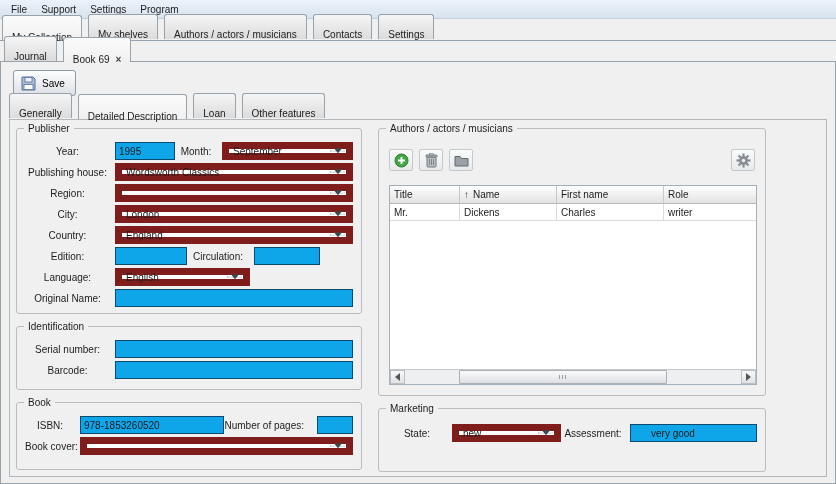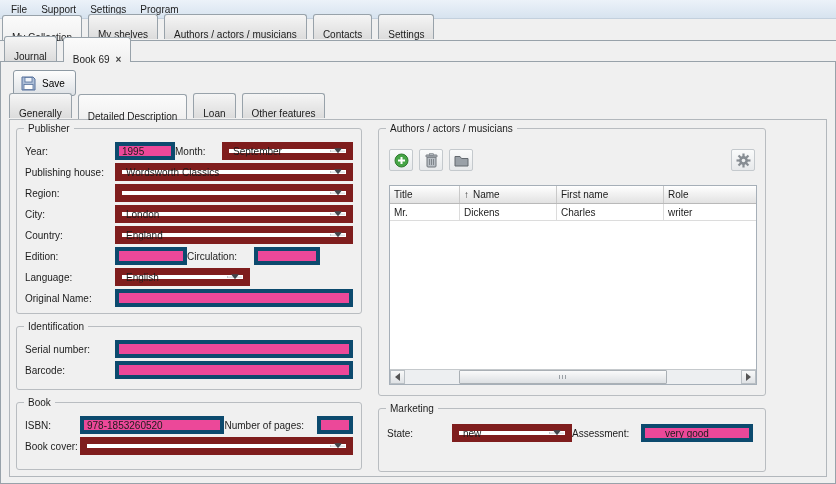--- a/index.html
+++ b/index.html
@@ -61,25 +61,25 @@
   .gbody { position:absolute; left:0; right:0; top:0; bottom:0; padding:13px 8px 0; }
 
   #grp-publisher      { left:6px;   top:8px;   width:346px; height:186px; }
   #grp-identification { left:6px;   top:206px; width:346px; height:64px; }
   #grp-book           { left:6px;   top:282px; width:346px; height:68px; }
   #grp-authors        { left:368px; top:8px;   width:388px; height:268px; }
   #grp-marketing      { left:368px; top:288px; width:388px; height:64px; }
 
   
   .frow { display:flex; align-items:center; height:18px; margin-bottom:3px; }
-  .flabel { text-align:left; margin-right:5px; flex:0 0 auto; white-space:nowrap; }
+  .flabel { text-align:center; margin-right:5px; flex:0 0 auto; white-space:nowrap; }
   .w85{width:85px;} .w42{width:42px;} .w62{width:62px;} .w50{width:50px;} .w60{width:60px;} .w64{width:64px;}
   .flex-label { flex:1; text-align:right; margin-right:13px; white-space:nowrap; }
   .tinput {
-    height:18px; border:4px solid #0c4a6e; background:#ec4899;
+    height:18px; border:1px solid #0c4a6e; background:#0ea5e9;
     font:inherit; padding:0 3px; color:#1c1c1c;
   }
   .combo { position:relative; height:18px; background:#fff; border:7px solid #7f1d1d; }
   .ctext {
     position:absolute; left:4px; right:18px; top:50%; transform:translateY(-50%);
     overflow:hidden; white-space:nowrap;
   }
   .cbtn {
     position:absolute; top:1px; right:1px; bottom:1px; width:15px;
     background:linear-gradient(#f4f5f6,#d8dbde); border-left:1px solid #c3c8cc;
@@ -362,20 +362,20 @@
       <div class="group" id="grp-marketing">
         <span class="gtitle">Marketing</span>
         <div class="gbody" style="padding-top:15px;">
           <div class="frow">
             <span class="flabel w60">State:</span>
             <div class="combo" style="width:120px">
               <span class="ctext">new</span>
               <span class="cbtn"></span>
             </div>
             <span class="flabel w64">Assessment:</span>
-            <input class="tinput" style="width: 112px; padding-left: 20px;" value="very good">
+            <input class="tinput" style="width: 127px; padding-left: 20px;" value="very good">
           </div>
         </div>
       </div>
 
     </div>
   </div>
 </div>
 
 </body></html>

